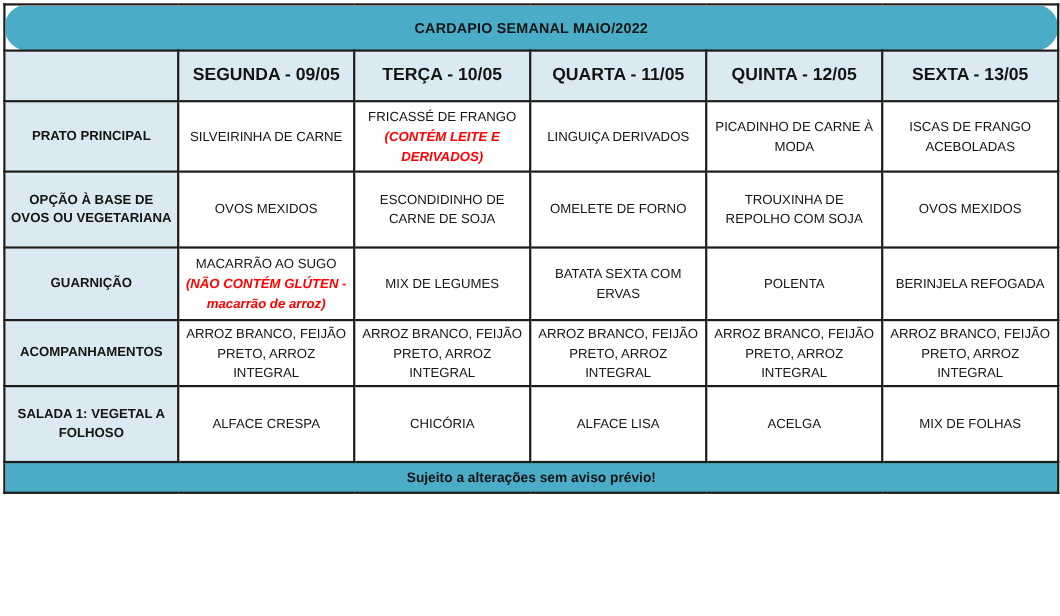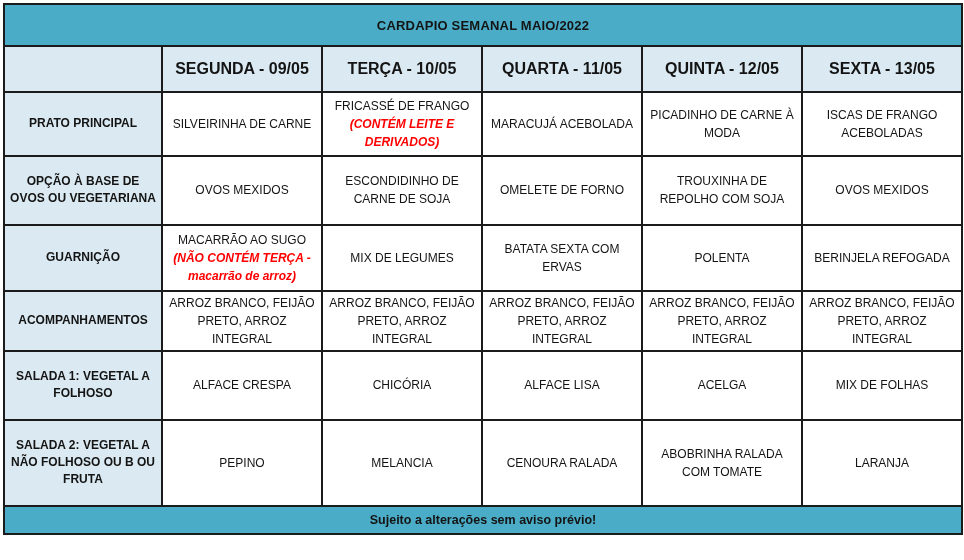--- a/index.html
+++ b/index.html
@@ -33,20 +33,21 @@
     overflow:hidden;
     vertical-align:middle;
   }
   .title-cell{
     background:var(--teal);
     height:38px;
     text-align:center;
     font-weight:bold;
     font-size:13px;
     letter-spacing:.2px;
+    border-radius:21px;
   }
   th.corner{
     background:var(--lightblue);
   }
   th.day{
     background:var(--lightblue);
     height:42px;
     text-align:center;
     font-weight:bold;
     font-size:16px;
@@ -111,21 +112,21 @@
     <tr style="height: 64px;">
           <th class="rowlabel">PRATO PRINCIPAL</th>
           <td class="menu-cell">
             <div>SILVEIRINHA DE CARNE</div>
           </td>
           <td class="menu-cell">
             <div>FRICASSÉ DE FRANGO</div>
             <div class="note">(CONTÉM LEITE E DERIVADOS)</div>
           </td>
           <td class="menu-cell">
-            <div>MARACUJÁ ACEBOLADA</div>
+            <div>LINGUIÇA DERIVADOS</div>
           </td>
           <td class="menu-cell">
             <div>PICADINHO DE CARNE À MODA</div>
           </td>
           <td class="menu-cell">
             <div>ISCAS DE FRANGO ACEBOLADAS</div>
           </td>
         </tr>
         <tr style="height: 52px;">
           <th class="rowlabel">OPÇÃO À BASE DE OVOS OU VEGETARIANA</th>
@@ -142,21 +143,21 @@
             <div>TROUXINHA DE REPOLHO COM SOJA</div>
           </td>
           <td class="menu-cell">
             <div>OVOS MEXIDOS</div>
           </td>
         </tr>
         <tr style="height: 66px;">
           <th class="rowlabel">GUARNIÇÃO</th>
           <td class="menu-cell">
             <div>MACARRÃO AO SUGO</div>
-            <div class="note">(NÃO CONTÉM TERÇA - macarrão de arroz)</div>
+            <div class="note">(NÃO CONTÉM GLÚTEN - macarrão de arroz)</div>
           </td>
           <td class="menu-cell">
             <div>MIX DE LEGUMES</div>
           </td>
           <td class="menu-cell">
             <div>BATATA SEXTA COM ERVAS</div>
           </td>
           <td class="menu-cell">
             <div>POLENTA</div>
           </td>
@@ -191,38 +192,20 @@
             <div>CHICÓRIA</div>
           </td>
           <td class="menu-cell">
             <div>ALFACE LISA</div>
           </td>
           <td class="menu-cell">
             <div>ACELGA</div>
           </td>
           <td class="menu-cell">
             <div>MIX DE FOLHAS</div>
-          </td>
-        </tr>
-        <tr style="height: 74px;">
-          <th class="rowlabel">SALADA 2: VEGETAL A NÃO FOLHOSO OU B OU FRUTA</th>
-          <td class="menu-cell">
-            <div>PEPINO</div>
-          </td>
-          <td class="menu-cell">
-            <div>MELANCIA</div>
-          </td>
-          <td class="menu-cell">
-            <div>CENOURA RALADA</div>
-          </td>
-          <td class="menu-cell">
-            <div>ABOBRINHA RALADA COM TOMATE</div>
-          </td>
-          <td class="menu-cell">
-            <div>LARANJA</div>
           </td>
         </tr>
       </tbody>
     <tfoot>
       <tr>
         <td class="footer-cell" colspan="6">Sujeito a alterações sem aviso prévio!</td>
       </tr>
     </tfoot>
   </table>
 </div>

